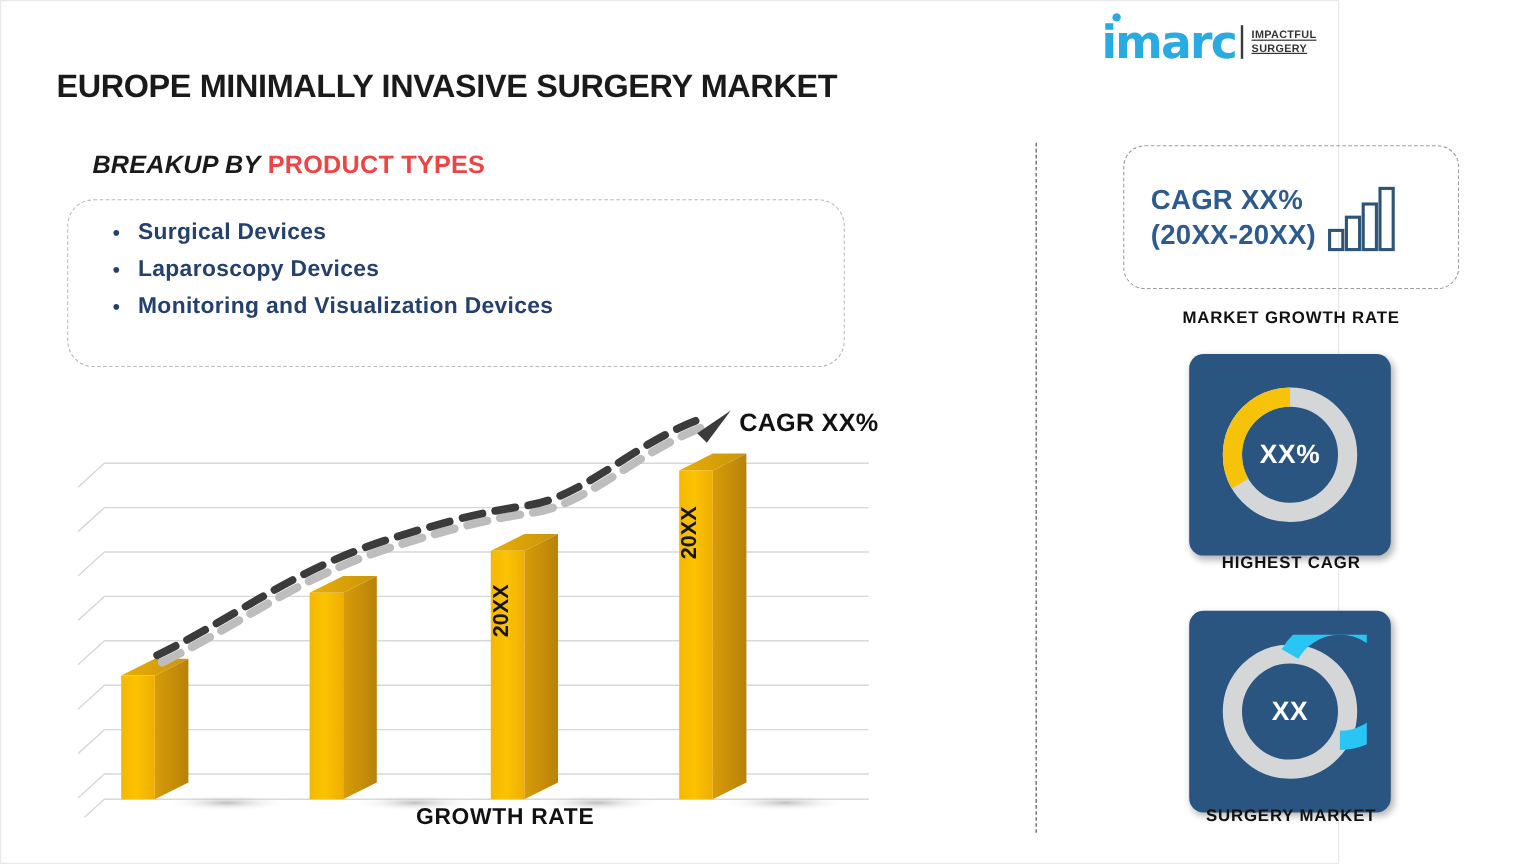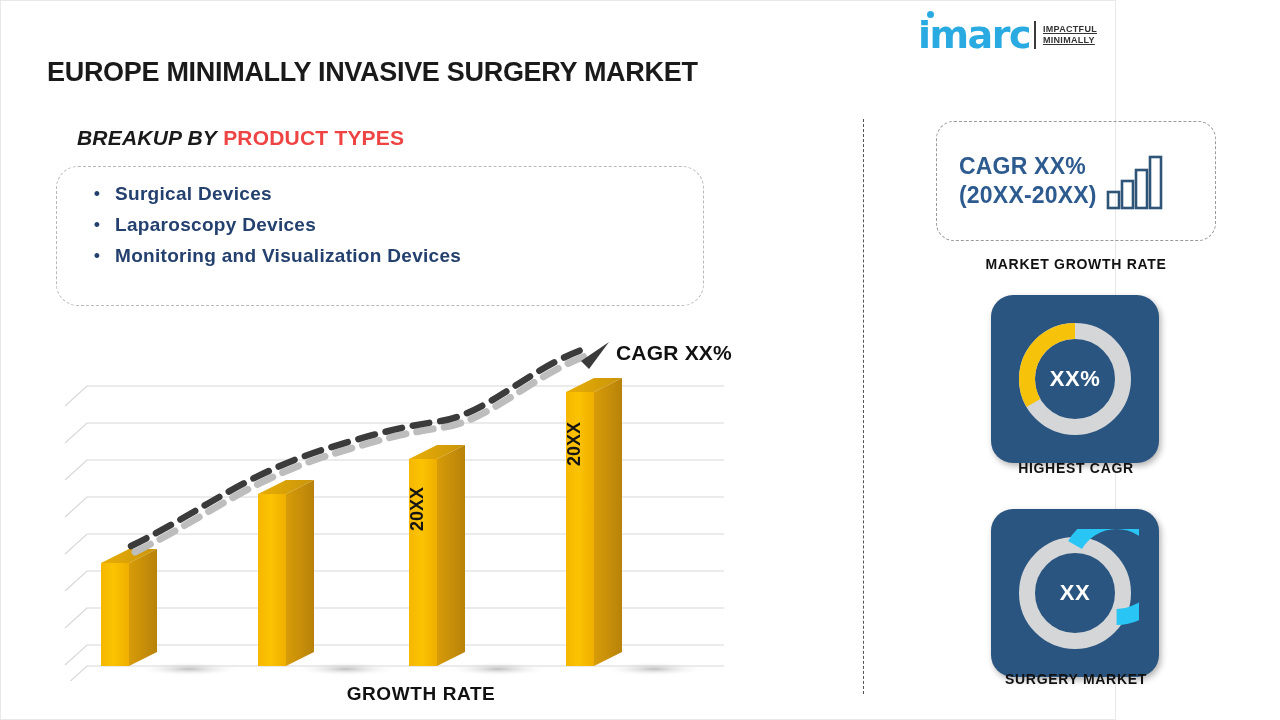--- a/index.html
+++ b/index.html
@@ -47,21 +47,21 @@
   .bullet-text{color:#24406E;font-size:19px;font-weight:bold;line-height:22px;letter-spacing:.3px;}
 
   
   .divider{position:absolute;left:862px;top:118px;width:0;height:575px;border-left:1.3px dashed #555;}
 
   
   .chart{position:absolute;left:60px;top:330px;width:700px;height:380px;}
   .chart svg{display:block;}
   .chart-xlabel{
     position:absolute;left:0;top:340px;width:720px;text-align:center;
-    font-size:19px;font-weight:bold;color:#111;letter-spacing:.6px;margin-top:12px;
+    font-size:19px;font-weight:bold;color:#111;letter-spacing:.6px;
   }
   .cagr-arrow-label{
     position:absolute;left:555px;top:10px;
     font-size:21px;font-weight:bold;color:#111;letter-spacing:.2px;white-space:nowrap;
   }
 
   
   .cagr-box{
     position:absolute;left:935px;top:120px;width:280px;height:120px;
     border:1.6px dashed #9a9a9a;border-radius:18px;box-sizing:border-box;
@@ -73,21 +73,21 @@
   .panel-caption{
     position:absolute;width:280px;text-align:center;left:935px;
     font-size:14px;font-weight:bold;color:#111;letter-spacing:.7px;
   }
   .cap-growth{top:255px;}
   .cap-cagr{top:459px;}
   .cap-market{top:670px;}
 
   .donut-card{
     position:absolute;left:990px;width:168px;height:168px;
-    background:#2A5580;border-radius:22px;
+    background:#2A5580;border-radius:12px;
     box-shadow:2px 3px 6px rgba(0,0,0,.30);
     display:flex;align-items:center;justify-content:center;
   }
   .donut-1{top:294px;}
   .donut-2{top:508px;}
   .donut-label{
     position:absolute;width:100%;text-align:center;
     font-size:22px;font-weight:bold;color:#fff;letter-spacing:.5px;
   }
 </style>
@@ -97,21 +97,21 @@
 <div id="page">
 
   <div class="logo">
     <div class="logo-mark">
       <span class="logo-dot"></span>
       <span>imarc</span>
     </div>
     <div class="logo-bar"></div>
     <div class="logo-tag">
       <div>IMPACTFUL</div>
-      <div>MINIMALLY</div>
+      <div>SURGERY</div>
     </div>
   </div>
 
   <div class="title">EUROPE MINIMALLY INVASIVE SURGERY MARKET</div>
 
   <div class="subtitle">
     <span class="dark">BREAKUP BY</span>
     <span class="blue">PRODUCT TYPES</span>
   </div>
 

